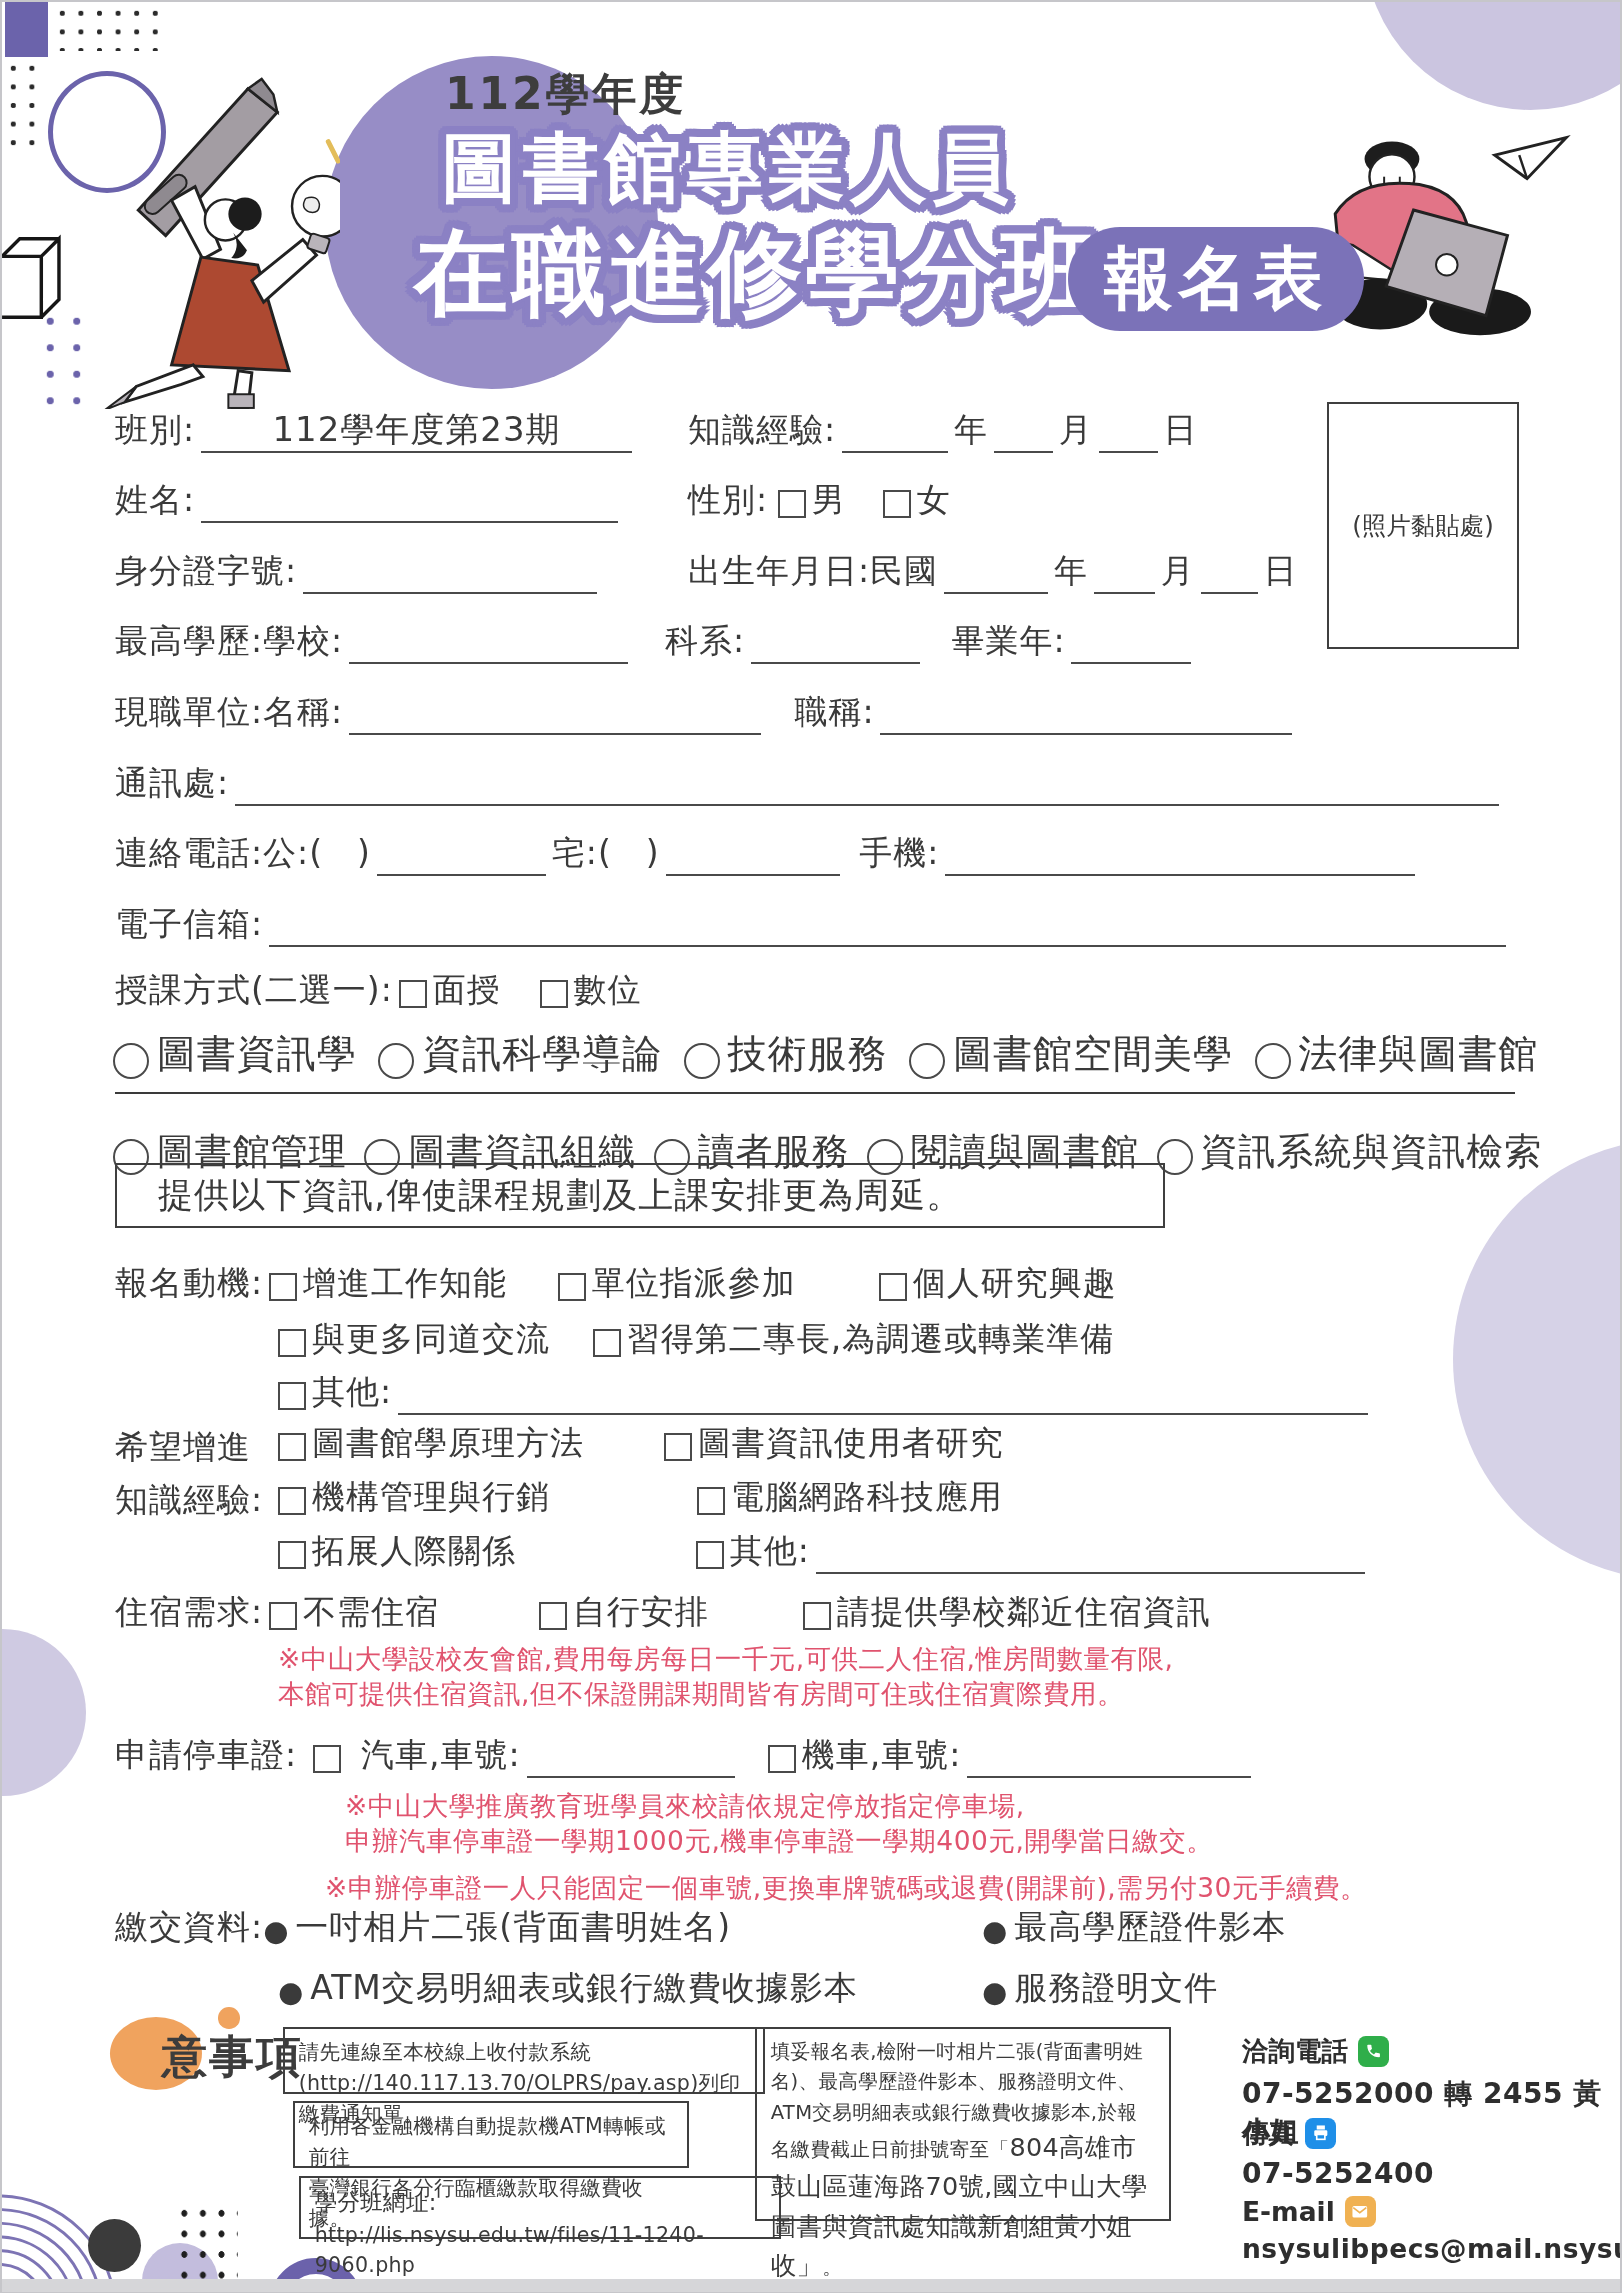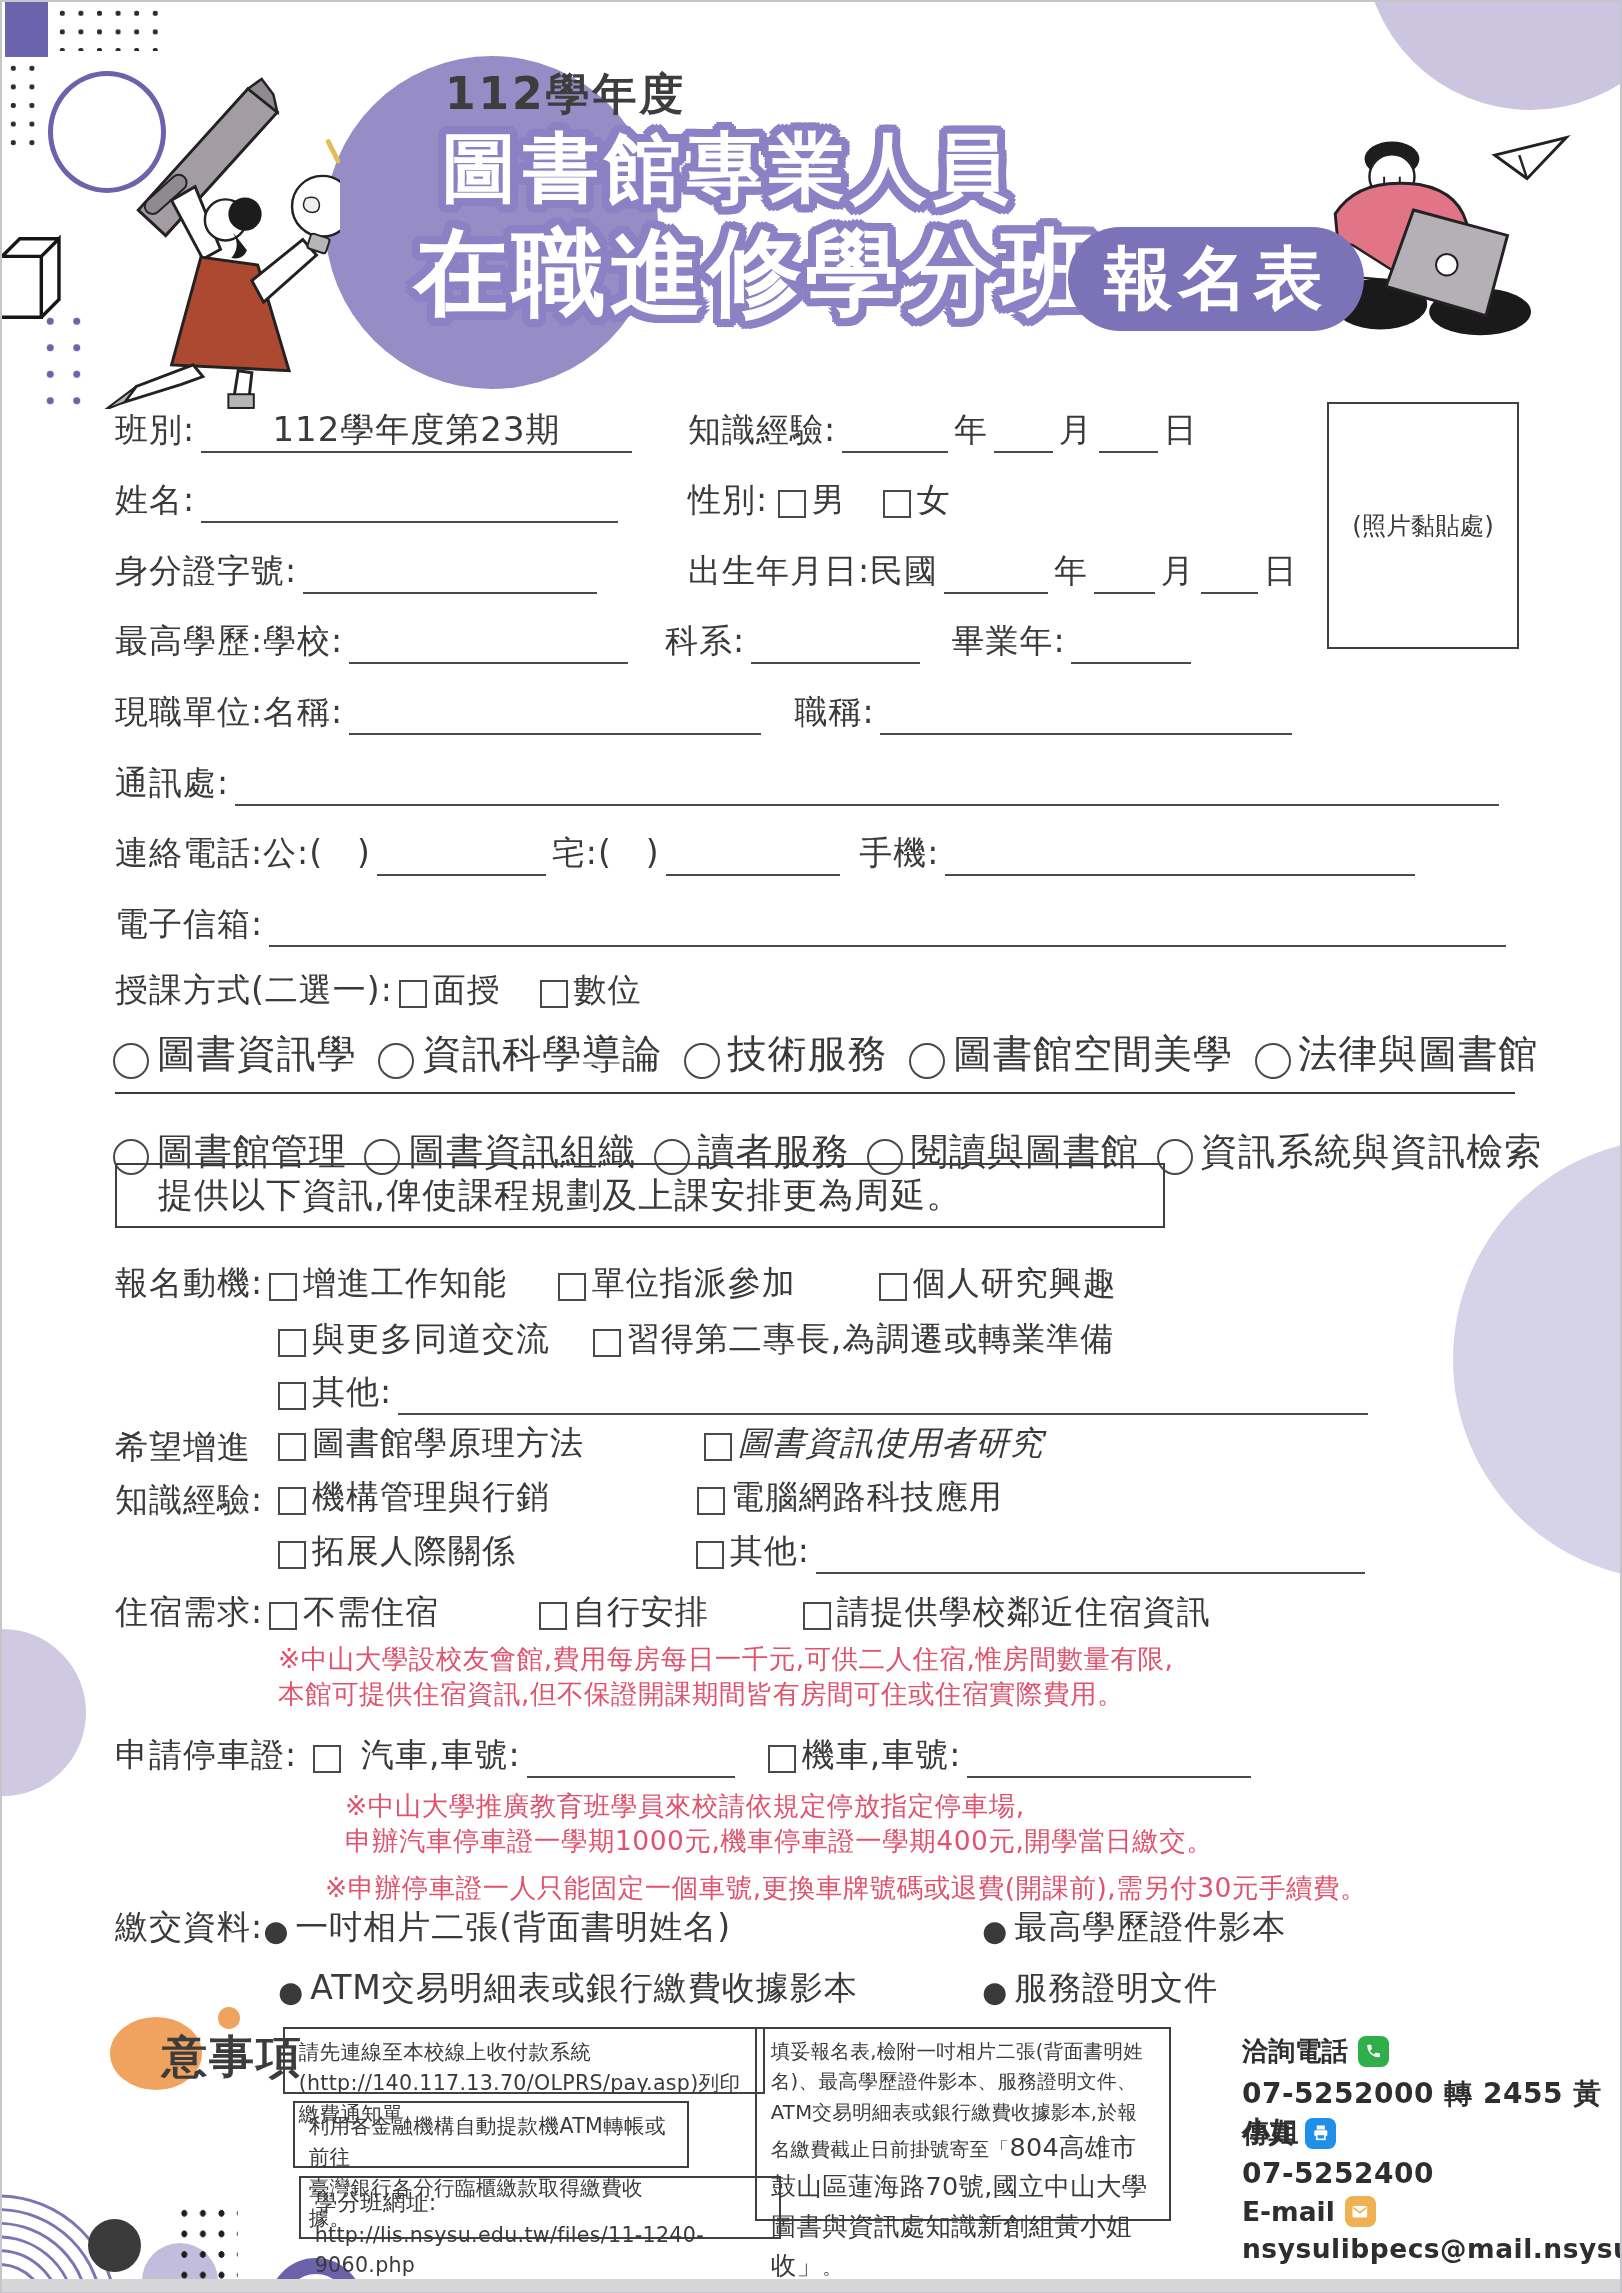--- a/index.html
+++ b/index.html
@@ -308,21 +308,21 @@
     <span class="fill" style="width:970px;"></span>
   </div>
 
   <div class="abs" style="left:113px;top:1423px;font-size:33px;letter-spacing:1px;">希望增進</div>
   <div class="abs" style="left:113px;top:1476px;font-size:33px;letter-spacing:1px;">知識經驗:</div>
   <div class="row" style="left:276px;top:1419px;">
     <span class="opt">
         <span class="cbx"></span>
         <span>圖書館學原理方法</span>
       </span>
-    <span class="opt" style="margin-left:120px;font-style:italic;">
+    <span class="opt" style="margin-left:80px;">
         <span class="cbx"></span>
         <span>圖書資訊使用者研究</span>
       </span>
   </div>
   <div class="row" style="left:276px;top:1473px;">
     <span class="opt">
         <span class="cbx"></span>
         <span>機構管理與行銷</span>
       </span>
     <span class="opt" style="margin-left:147px;">

